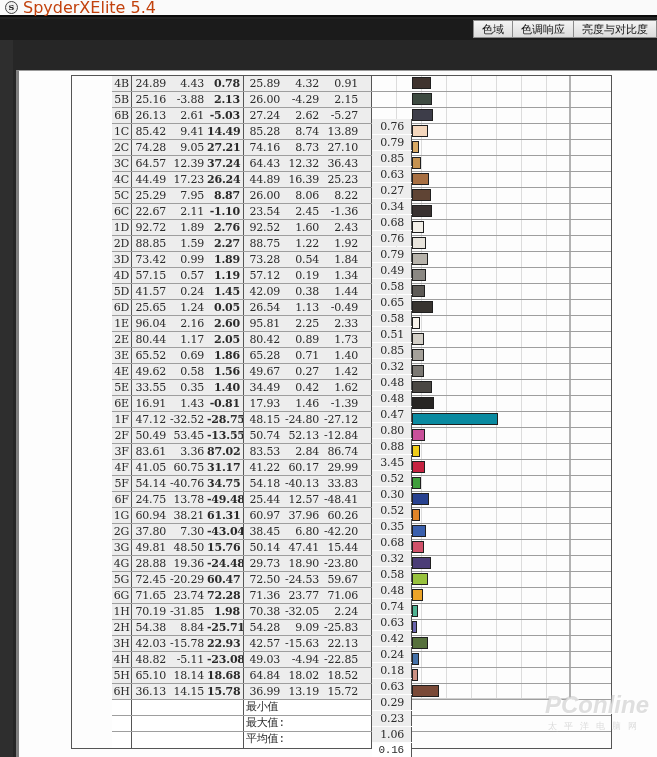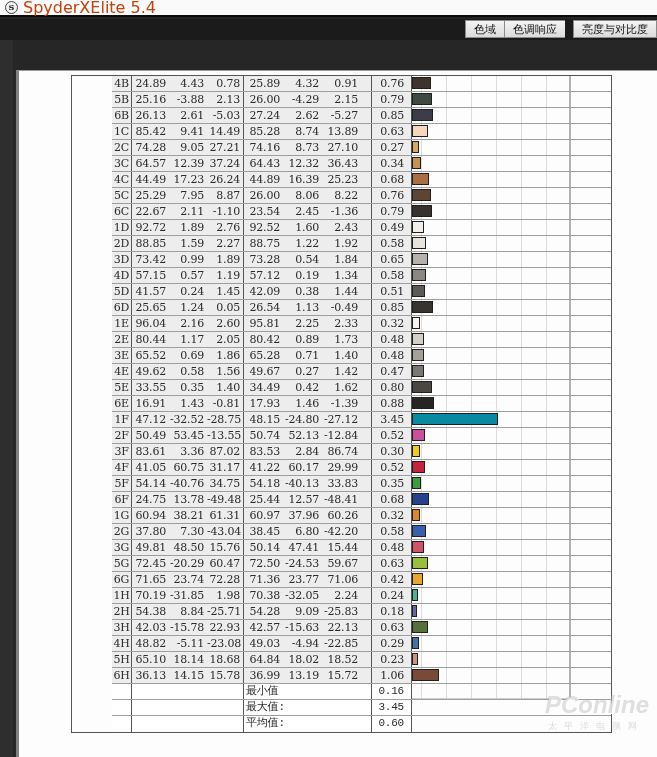--- a/index.html
+++ b/index.html
@@ -22,21 +22,21 @@
   .window-title{ font-size:16px; color:#c2410c; }
   
   .topband{ position:absolute; left:0; top:19px; width:657px; height:21px; background:#1b1b1b; }
   .tabbar{ position:absolute; right:0; top:20px; display:flex; height:32px; }
   .tab{
     height:18px; line-height:17px; padding:0 8px; font-size:11px; color:#111;
     background:linear-gradient(#f4f4f4,#dcdcdc);
     border:1px solid #8a8a8a; border-right:none; box-sizing:border-box;
     white-space:nowrap; cursor:default;
   }
-  .tab:last-child{ border-right:1px solid #8a8a8a;margin-left:8px; }
+  .tab:last-child{ border-right:1px solid #8a8a8a; }
   
   .workspace{ position:absolute; left:0; top:40px; width:657px; height:717px; background:#262626; }
   .left-strip{ position:absolute; left:0; top:0; width:13px; height:717px; background:#2e2e2e; }
   .panel{
     position:absolute; left:16px; top:30px; width:641px; height:687px;
     background:#fdfdfd; border-left:3px solid #7f7f7f; border-top:1px solid #9a9a9a;
     box-sizing:border-box;
   }
   
   .chart-bg{
@@ -54,25 +54,25 @@
   .trow{ display:flex; height:16px; box-sizing:border-box; border-bottom:1px solid #9e9e9e; }
   .trow:last-child{ border-bottom:none; }
   .c{
     background:#ededed; box-sizing:border-box; height:100%;
     line-height:15px; text-align:right; overflow:hidden; white-space:nowrap;
     letter-spacing:-0.2px;
   }
   .lab{ width:20px; text-align:center; border-right:1px solid #555; padding:0; }
   .m1{ width:37px; padding-right:3px; }
   .m2{ width:38px; padding-right:3px; }
-  .m3{ width:37px; padding-right:3px; border-right:1px solid #555; }
+  .m3{ width:37px; padding-right:3px; border-right:1px solid #555;font-weight:bold; }
   .t1{ width:39px; padding-right:3px; }
   .t2{ width:39px; padding-right:3px; }
   .t3{ width:50px; padding-right:13px; border-right:1px solid #555; }
-  .de{ width:40px; padding-right:7px; border-right:1px solid #555; }
+  .de{ width:40px; padding-right:7px; border-right:1px solid #555;margin-top:43px; }
   .barcell{ width:199px; background:transparent; position:relative; }
   .bar{ position:absolute; left:0; top:1px; height:12px; border:1px solid #1f1f1f; box-sizing:border-box; }
   
   .srow .c{ background:#ffffff;font-family:Liberation Mono, monospace; }
   .s-mgroup{ width:112px; border-right:1px solid #555; }
   .s-tgroup{
     width:128px; border-right:1px solid #555; text-align:left; padding-left:2px;
     font-family:"DejaVu Sans", sans-serif; font-size:11px;
   }
   .srow .barcell{ background:transparent; }
@@ -498,20 +498,33 @@
             <div class="c m3">15.76</div>
             <div class="c t1">50.14</div>
             <div class="c t2">47.41</div>
             <div class="c t3">15.44</div>
             <div class="c de">0.48</div>
             <div class="barcell">
               <div class="bar" style="width: 12px; background: rgb(209, 82, 106);"></div>
             </div>
           </div>
           <div class="trow">
+            <div class="c lab">4G</div>
+            <div class="c m1">28.88</div>
+            <div class="c m2">19.36</div>
+            <div class="c m3">-24.48</div>
+            <div class="c t1">29.73</div>
+            <div class="c t2">18.90</div>
+            <div class="c t3">-23.80</div>
+            <div class="c de">0.74</div>
+            <div class="barcell">
+              <div class="bar" style="width: 19px; background: rgb(75, 61, 119);"></div>
+            </div>
+          </div>
+          <div class="trow">
             <div class="c lab">5G</div>
             <div class="c m1">72.45</div>
             <div class="c m2">-20.29</div>
             <div class="c m3">60.47</div>
             <div class="c t1">72.50</div>
             <div class="c t2">-24.53</div>
             <div class="c t3">59.67</div>
             <div class="c de">0.63</div>
             <div class="barcell">
               <div class="bar" style="width: 16px; background: rgb(151, 193, 61);"></div>

